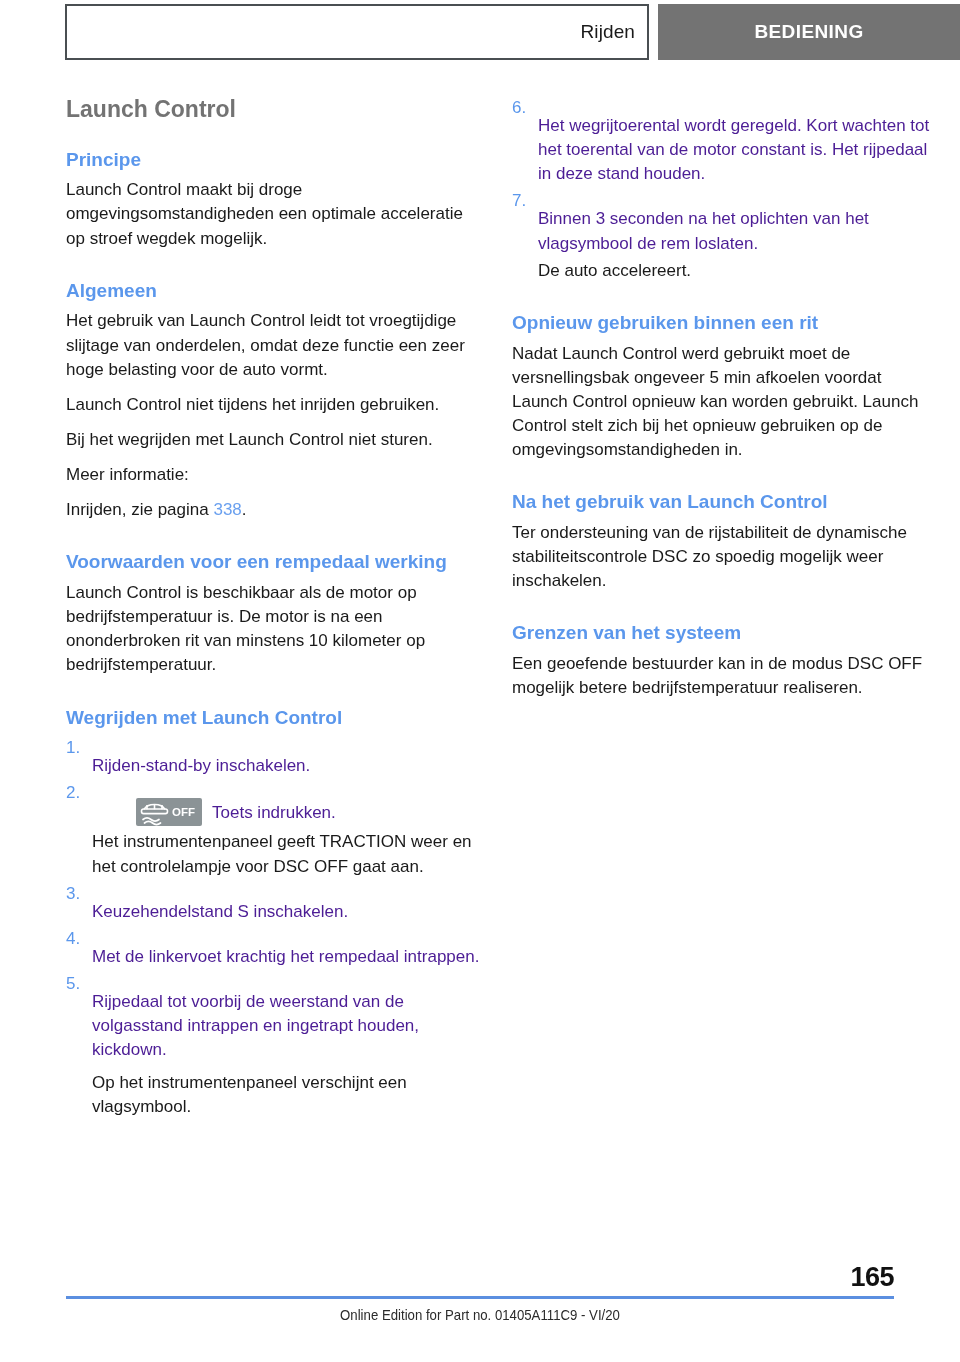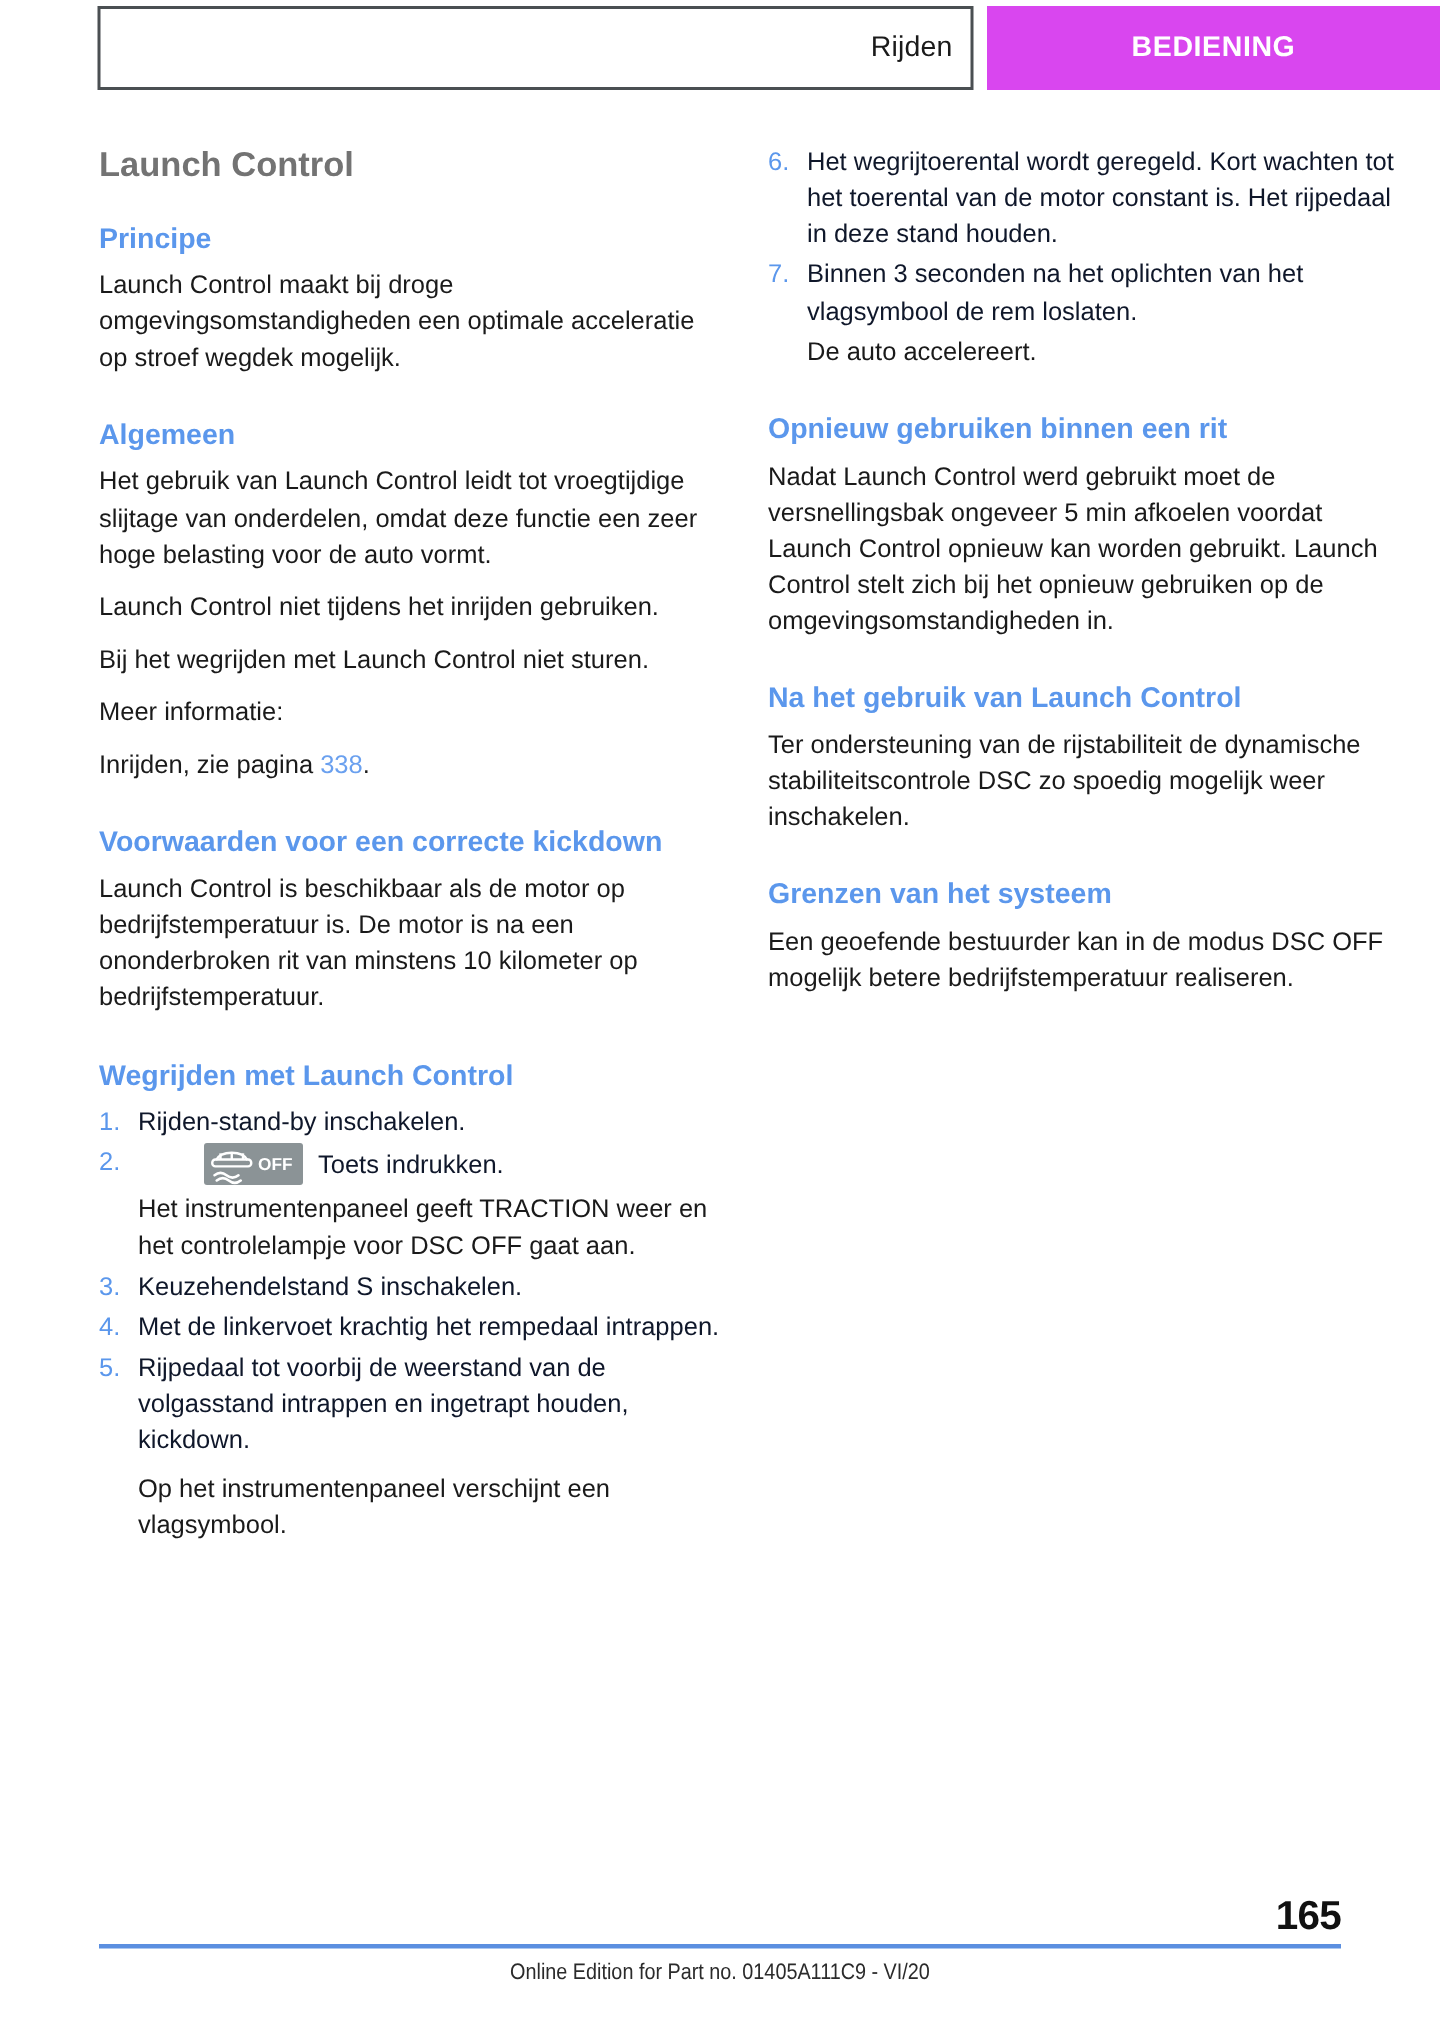--- a/index.html
+++ b/index.html
@@ -41,21 +41,21 @@
     color: #1a1a1a;
     padding-right: 12px;
     letter-spacing: 0.1px;
   }
   .header-blue-box {
     position: absolute;
     left: 658px;
     top: 4px;
     width: 302px;
     height: 56px;
-    background: #d946ef;
+    background: #737373;
     display: flex;
     align-items: center;
     justify-content: center;
   }
   .header-section {
     font-size: 19px;
     font-weight: bold;
     color: #ffffff;
     letter-spacing: 0.4px;
   }
@@ -118,21 +118,22 @@
     font-size: 17px;
     line-height: 1.42;
     width: 26px;
     flex: 0 0 26px;
     text-align: left;
   }
   .step-text {
     font-size: 17px;
     line-height: 1.42;
     flex: 1 1 auto;
-    color: #0f172a;
+    color: #4c1d95;
+    margin-top: 18px;
   }
   .step-continuation {
     margin-left: 26px;
     font-size: 17px;
     line-height: 1.42;
     color: #1a1a1a;
     margin-bottom: 3px;
   }
   .step-continuation.gap { margin-top: 9px; }
 
@@ -224,21 +225,21 @@
     <h2 class="sub-head">Principe</h2>
     <p class="body-p">Launch Control maakt bij droge omgevingsomstandigheden een optimale acceleratie op stroef wegdek mogelijk.</p>
 
     <h2 class="sub-head spaced">Algemeen</h2>
     <p class="body-p">Het gebruik van Launch Control leidt tot vroegtijdige slijtage van onderdelen, omdat deze functie een zeer hoge belasting voor de auto vormt.</p>
     <p class="body-p">Launch Control niet tijdens het inrijden gebruiken.</p>
     <p class="body-p">Bij het wegrijden met Launch Control niet sturen.</p>
     <p class="body-p">Meer informatie:</p>
     <p class="body-p"><span>Inrijden, zie pagina </span><span class="link-page">338</span><span>.</span></p>
 
-    <h2 class="sub-head spaced">Voorwaarden voor een correcte kickdown</h2>
+    <h2 class="sub-head spaced">Voorwaarden voor een rempedaal werking</h2>
     <p class="body-p">Launch Control is beschikbaar als de motor op bedrijfstemperatuur is. De motor is na een ononderbroken rit van minstens 10 kilometer op bedrijfstemperatuur.</p>
 
     <h2 class="sub-head spaced">Wegrijden met Launch Control</h2>
 
     <ol class="steps">
 
       <li class="step">
         <span class="step-num">1.</span>
         <span class="step-text">Rijden-stand-by inschakelen.</span>
       </li>

